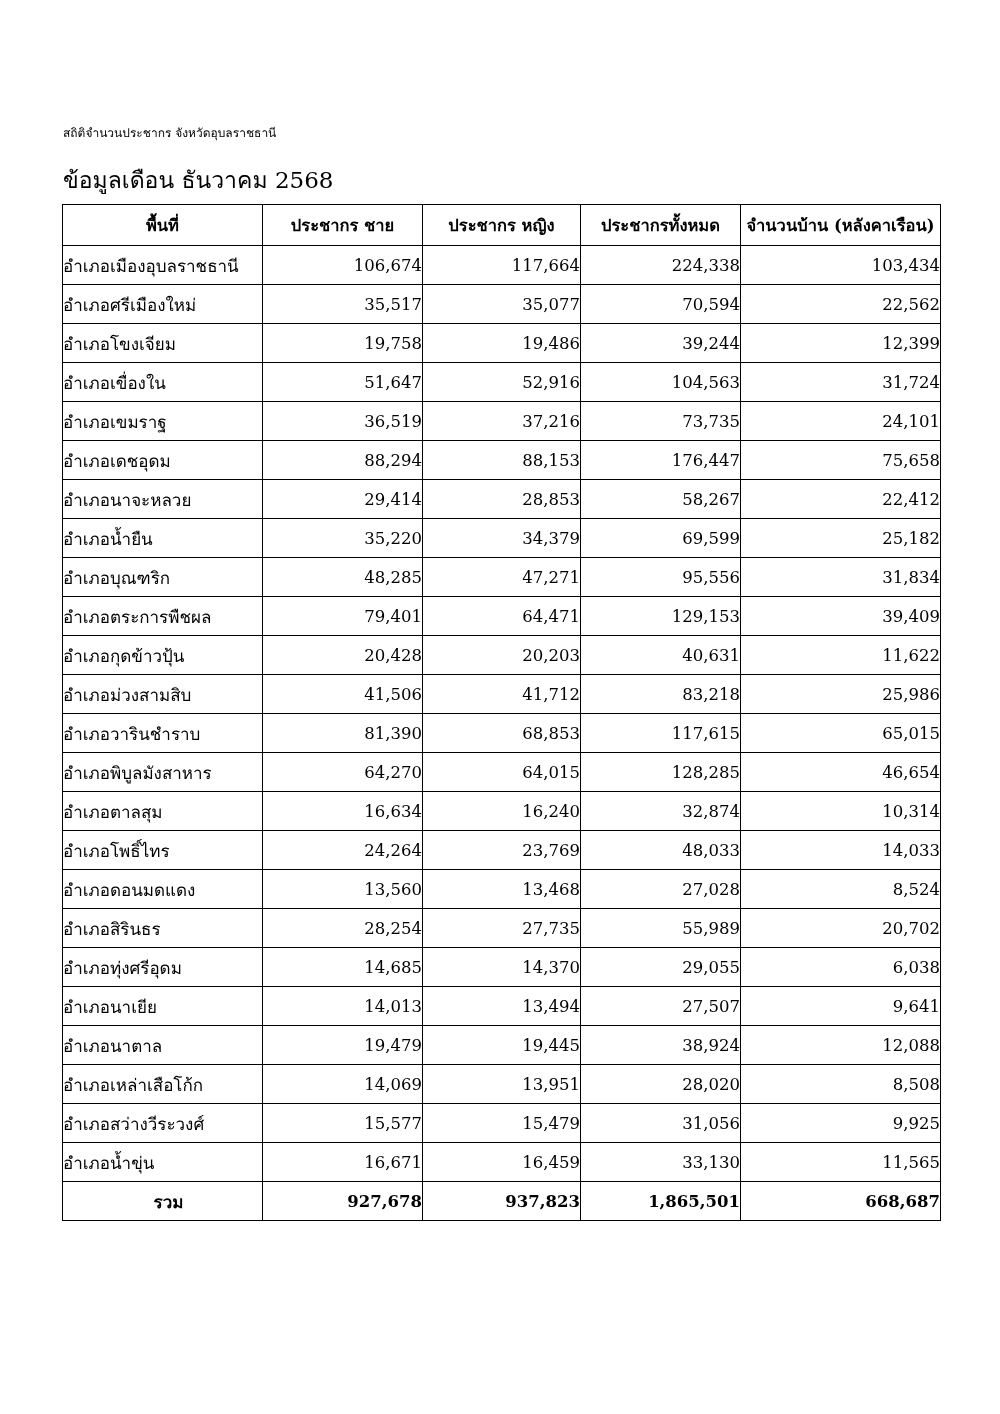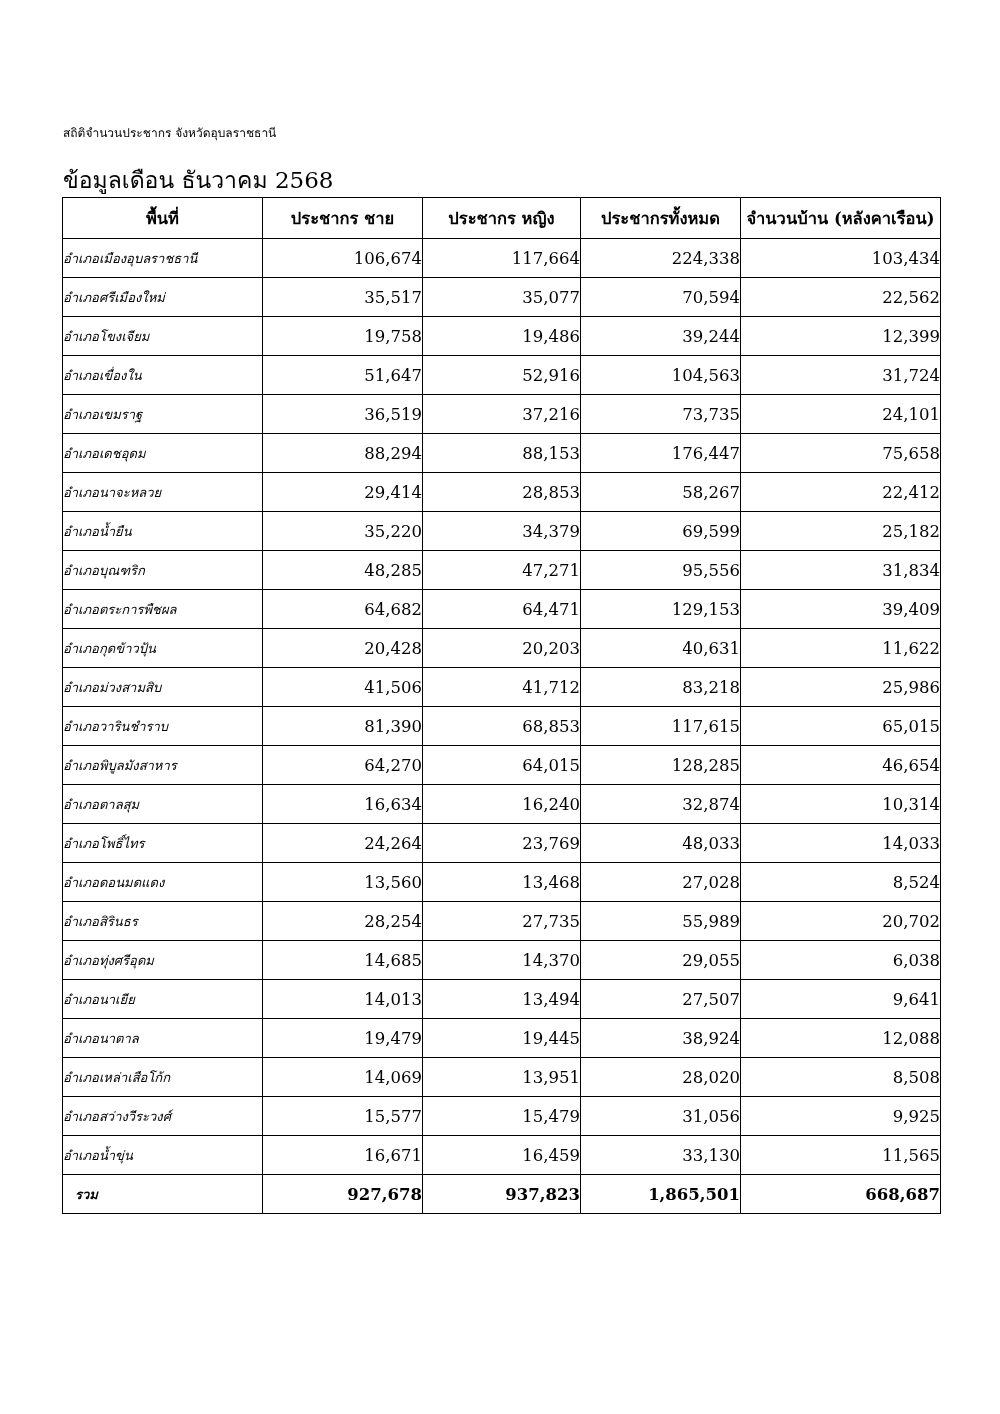--- a/index.html
+++ b/index.html
@@ -35,21 +35,21 @@
     position: absolute;
     left: 63px;
     top: 167px;
     font-size: 23px;
     line-height: 1.2;
     white-space: nowrap;
   }
   table.stats {
     position: absolute;
     left: 62px;
-    top: 197px;
+    top: 204px;
     width: 878px;
     border-collapse: collapse;
     table-layout: fixed;
     font-size: 16px;
   }
   table.stats col.c-area   { width: 200px; }
   table.stats col.c-male   { width: 160px; }
   table.stats col.c-female { width: 158px; }
   table.stats col.c-total  { width: 160px; }
   table.stats col.c-house  { width: 200px; }
@@ -65,35 +65,35 @@
   table.stats thead th {
     text-align: center;
     font-weight: bold;
     font-size: 16.5px;
     height: 40px;
     padding: 0 4px;
   }
   td.area-cell {
     text-align: left;
     padding-left: 5px;
-    font-size: 13px;
+    font-size: 17px;
     white-space: nowrap;
-    font-style: italic;
   }
   td.num-cell {
     text-align: right;
     padding-right: 9px;
     font-size: 16.5px;
     font-variant-numeric: lining-nums;
   }
   tr.total-row td {
     font-weight: bold;
     padding-left: 48px;
   }
   tr.total-row td.area-cell {
+    text-align: center;
     padding-left: 12px;
   }
 </style>
 </head>
 <body>
 
 <div class="page">
 
   <div class="doc-title">สถิติจำนวนประชากร จังหวัดอุบลราชธานี</div>
 
@@ -175,21 +175,21 @@
         </tr>
         <tr>
           <td class="area-cell">อำเภอบุณฑริก</td>
           <td class="num-cell">48,285</td>
           <td class="num-cell">47,271</td>
           <td class="num-cell">95,556</td>
           <td class="num-cell">31,834</td>
         </tr>
         <tr>
           <td class="area-cell">อำเภอตระการพืชผล</td>
-          <td class="num-cell">64,682</td>
+          <td class="num-cell">79,401</td>
           <td class="num-cell">64,471</td>
           <td class="num-cell">129,153</td>
           <td class="num-cell">39,409</td>
         </tr>
         <tr>
           <td class="area-cell">อำเภอกุดข้าวปุ้น</td>
           <td class="num-cell">20,428</td>
           <td class="num-cell">20,203</td>
           <td class="num-cell">40,631</td>
           <td class="num-cell">11,622</td>

